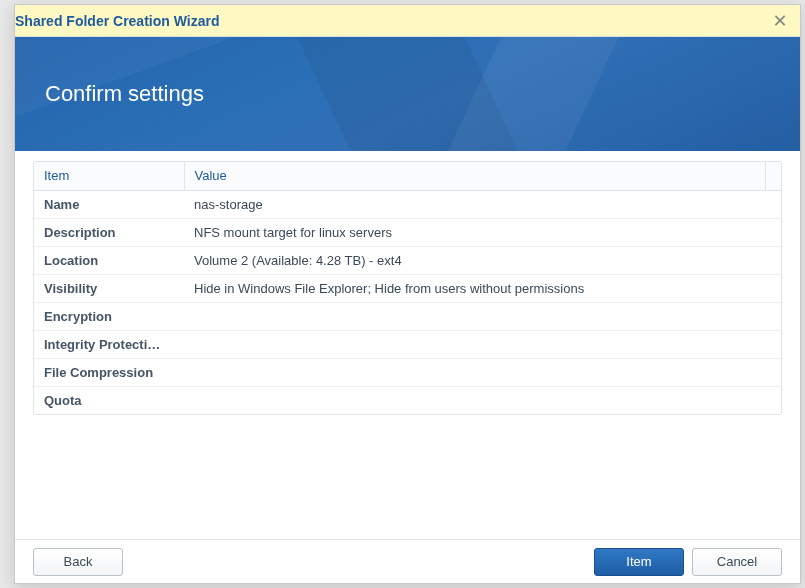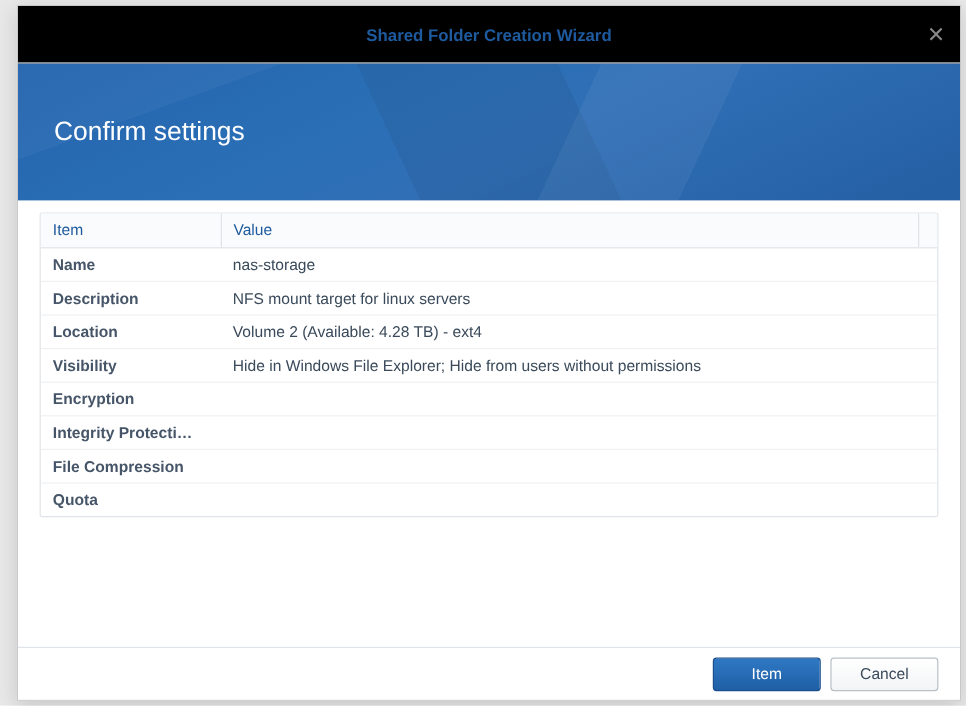--- a/index.html
+++ b/index.html
@@ -17,27 +17,27 @@
       left: 14px;
       right: 4px;
       bottom: 4px;
       background: #fff;
       border: 1px solid #c8c8c8;
       box-shadow: 0 4px 16px rgba(0,0,0,0.15);
       display: flex;
       flex-direction: column;
     }
     .titlebar {
-      height: 48px;
-      display: flex;
-      align-items: center;
-      justify-content: center;
+      height: 32px;
+      display: flex;
+      align-items: center;
+      justify-content: flex-start;
       position: relative;
       border-bottom: 1px solid #e0e0e0;
-      background: #000000;
+      background: #fef9c3;
     }
     .titlebar-title {
       font-size: 14px;
       font-weight: 600;
       color: #1e5a9e;
     }
     .close-btn {
       position: absolute;
       right: 8px;
       top: 50%;
@@ -215,17 +215,18 @@
             <tr>
               <td class="item-cell">Quota</td>
               <td colspan="2"></td>
             </tr>
           </tbody>
       </table>
     </div>
   </div>
 
   <div class="footer">
+    <button class="btn">Back</button>
     <div class="spacer"></div>
     <button class="btn btn-primary">Item</button>
     <button class="btn">Cancel</button>
   </div>
 </div>
 
 </body></html>

